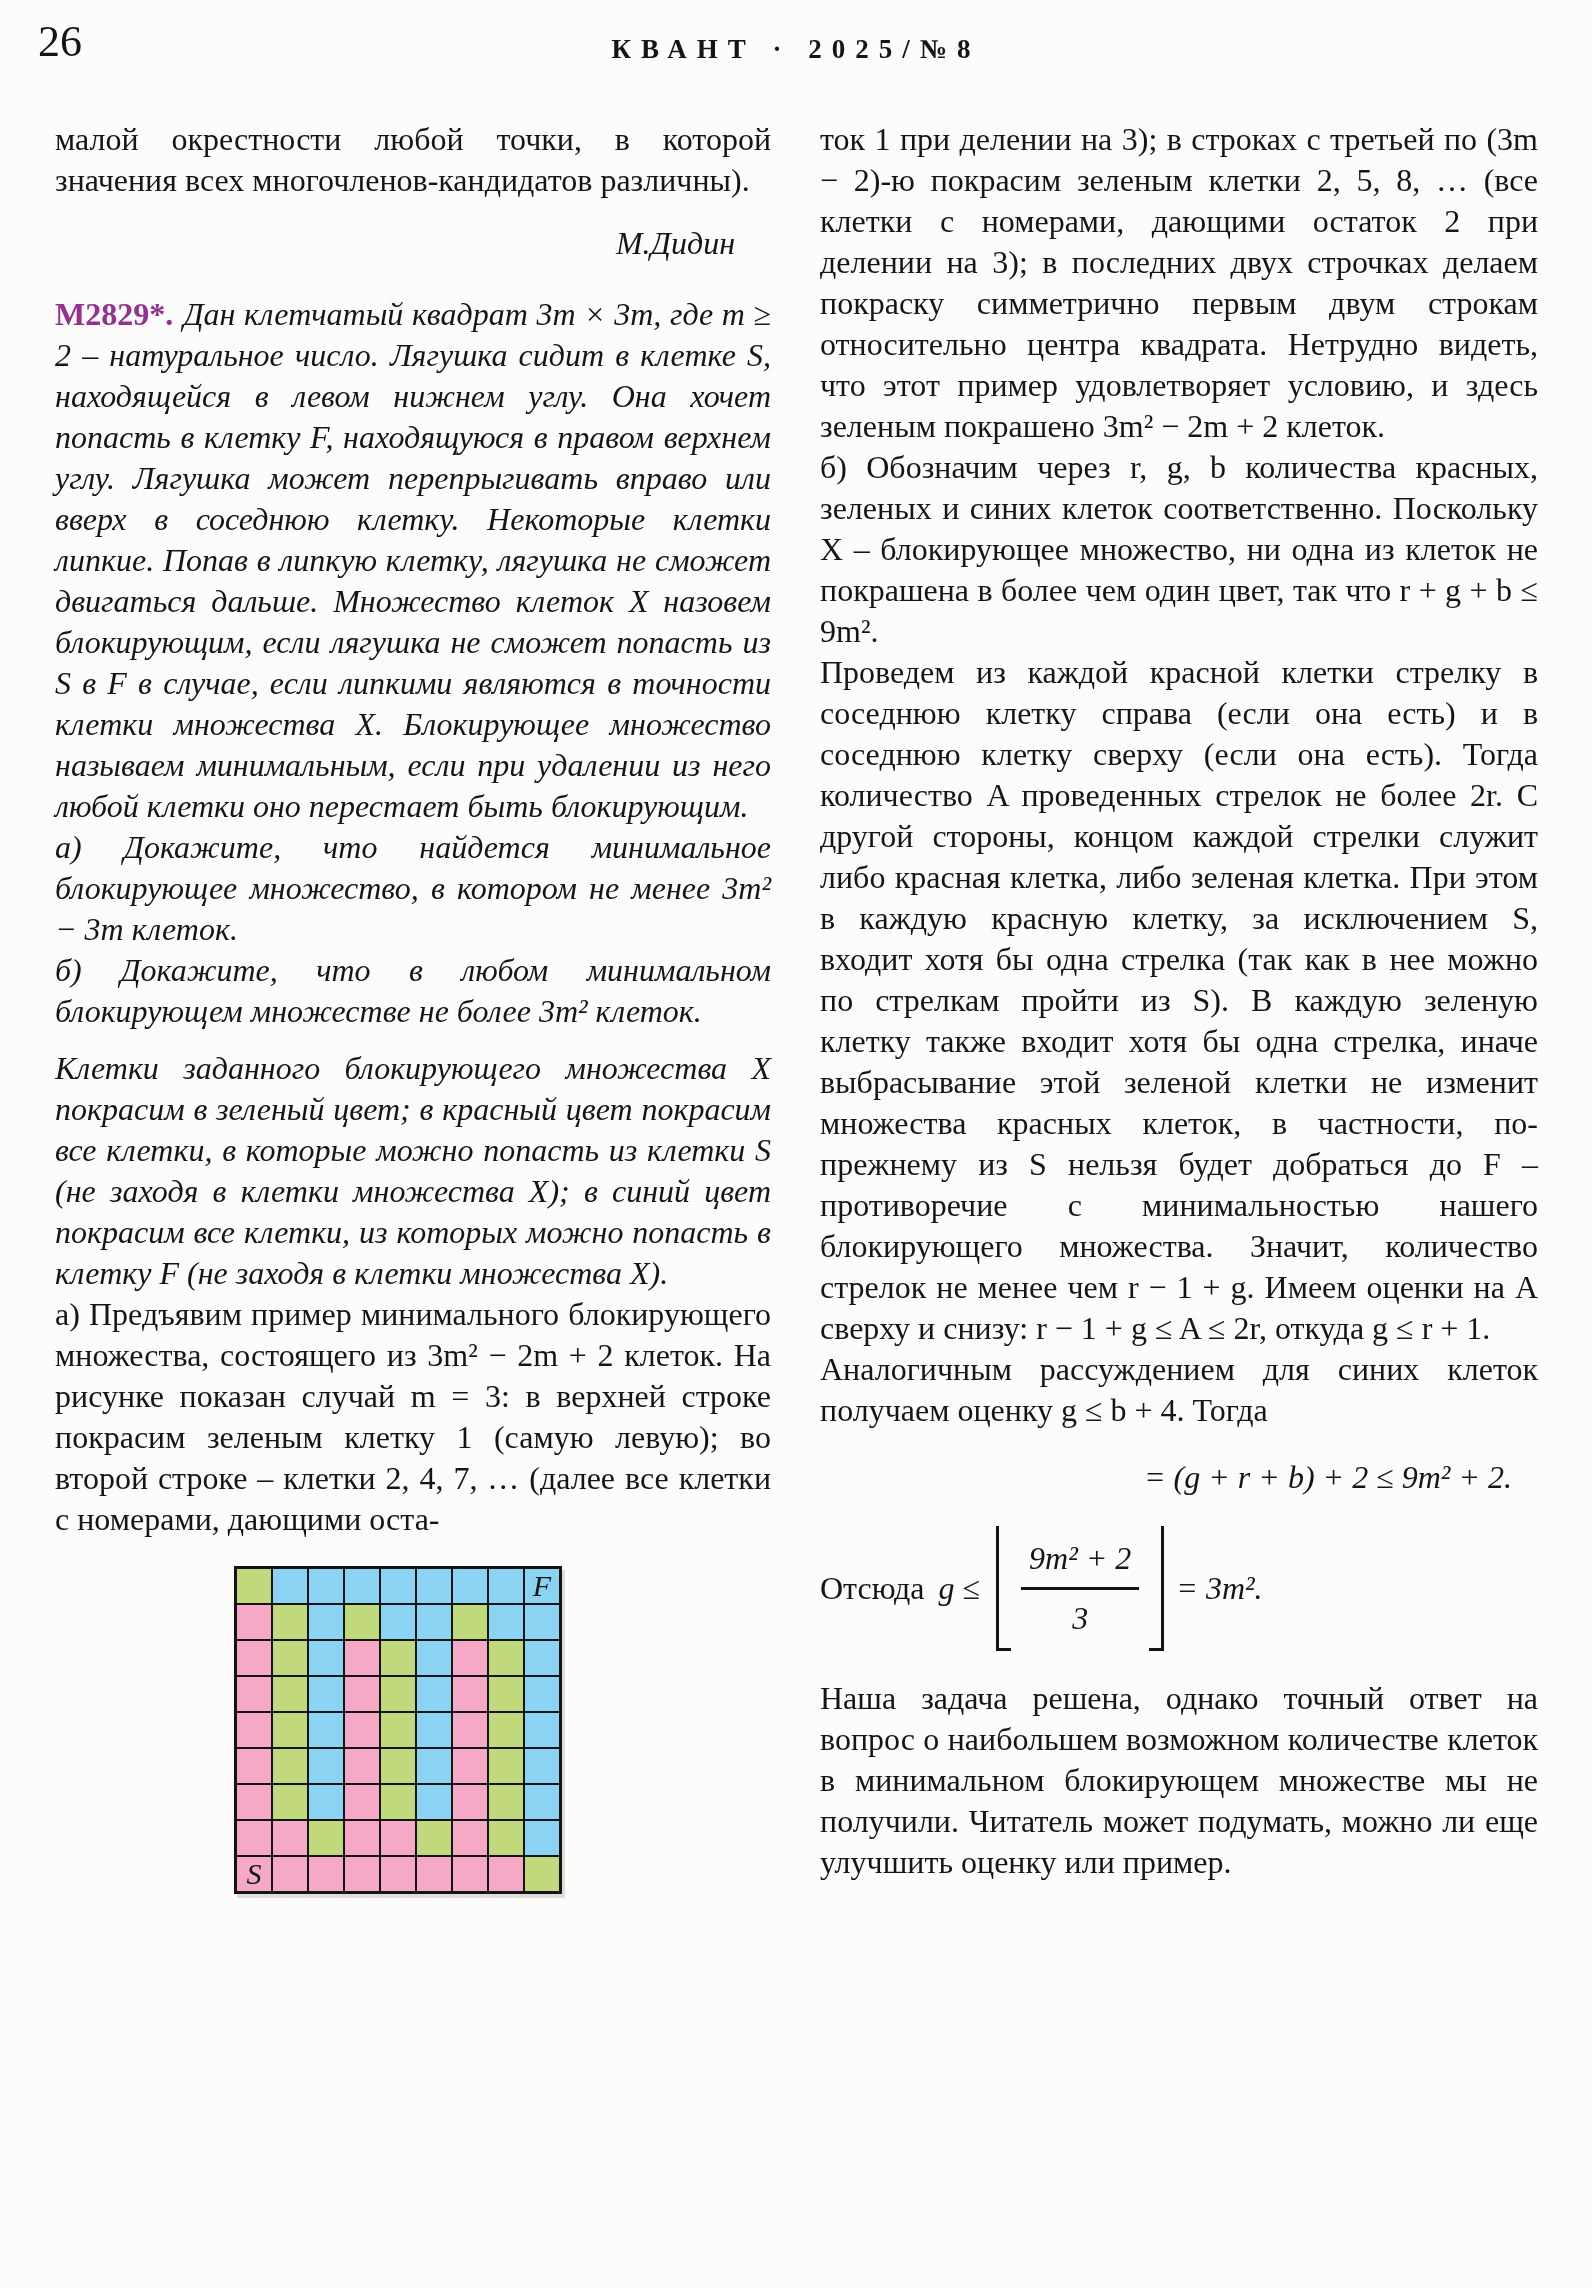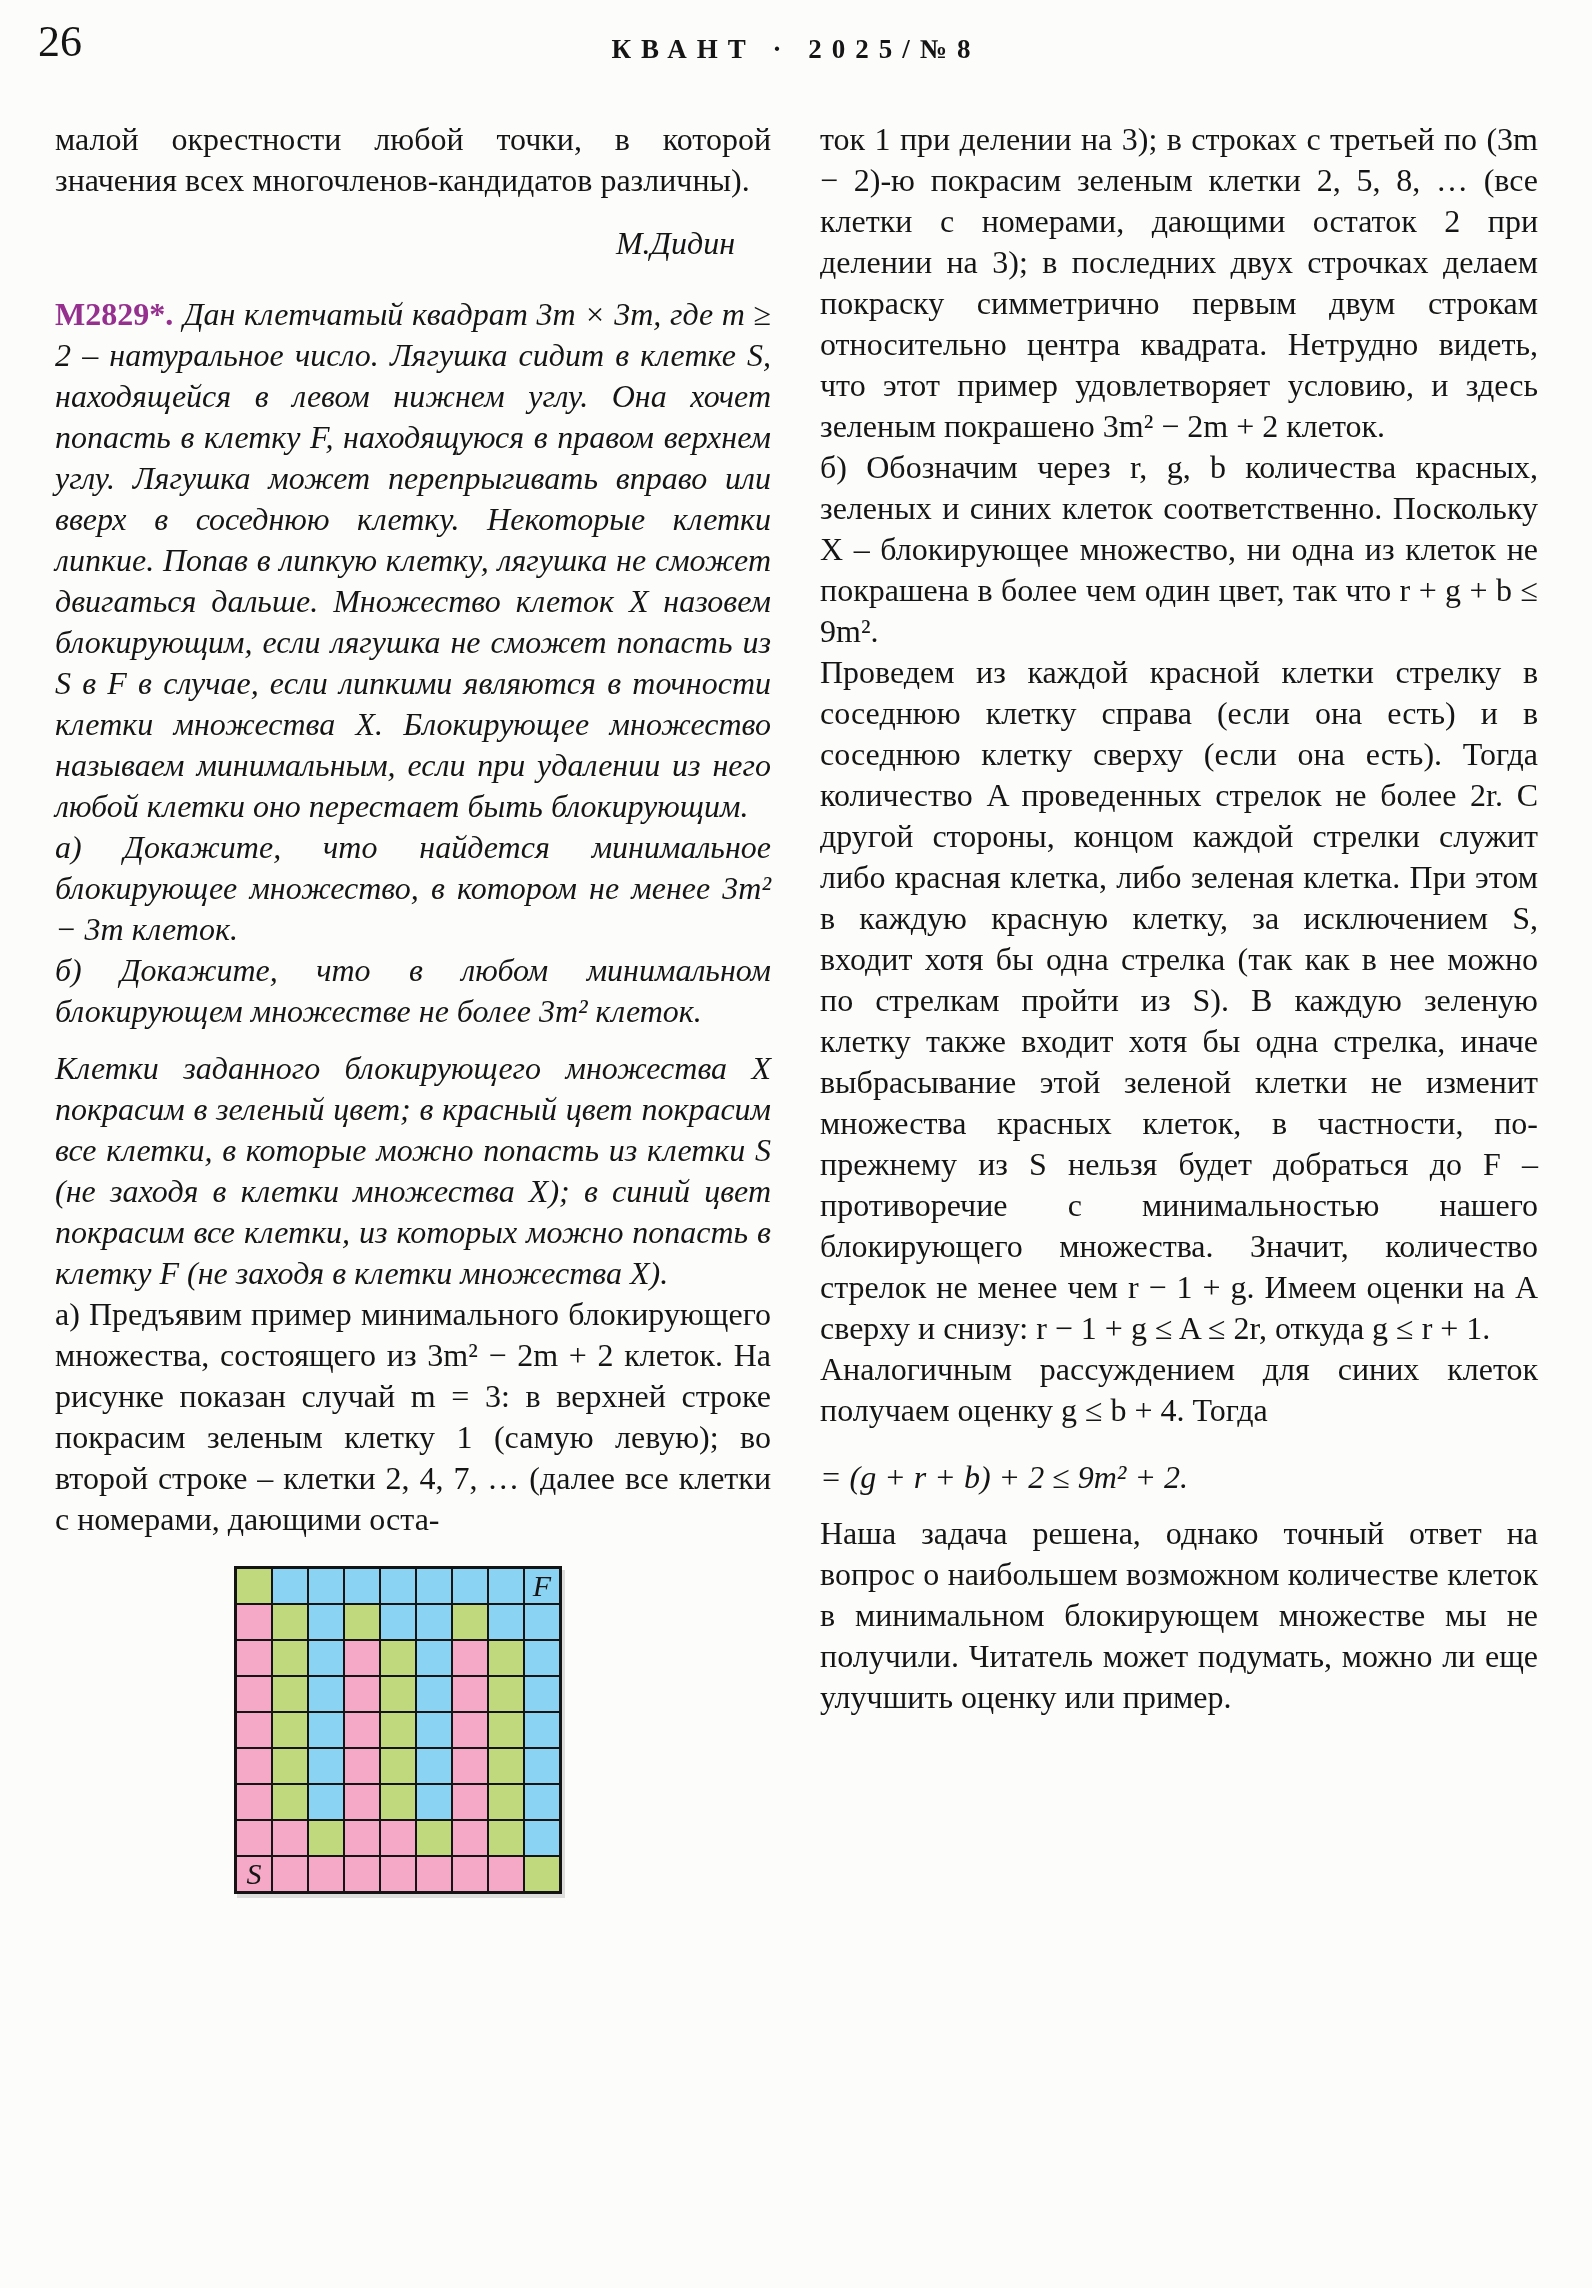--- a/index.html
+++ b/index.html
@@ -40,21 +40,21 @@
     box-shadow:3px 4px 0 #dddddc;
     background:#141414;
   }
   .cell {
     border:1.4px solid #141414;
     display:flex; align-items:center; justify-content:center;
   }
   .cellLabel { font-style:italic; font-size:30px; line-height:1; }
 
   .formula { margin:18px 0 8px; font-size:32px; line-height:56px; }
-  .fline2 { padding-right:26px;font-style:italic; }
+  .fline2 { text-align:right; padding-right:26px;font-style:italic; }
 
   .formula2 {
     display:flex; align-items:center;
     margin:8px 0 14px; font-size:32px; height:151px;
   }
   .roman { font-style:normal; margin-right:14px; }
   .lhs { margin-right:4px; }
   .floorL {
     width:15px; height:125px; flex:none;
     border-left:3px solid #141414; border-bottom:3px solid #141414;
@@ -175,15 +175,26 @@
 </div>
 
 <div class="col col-right">
   <p class="just">ток 1 при делении на 3); в строках с третьей по (3m − 2)-ю покрасим зеленым клетки 2, 5, 8, … (все клетки с номерами, дающими остаток 2 при делении на 3); в последних двух строчках делаем покраску симметрично первым двум строкам относительно центра квадрата. Нетрудно видеть, что этот пример удовлетворяет условию, и здесь зеленым покрашено 3m² − 2m + 2 клеток.</p>
   <p class="just">б) Обозначим через r, g, b количества красных, зеленых и синих клеток соответственно. Поскольку X – блокирующее множество, ни одна из клеток не покрашена в более чем один цвет, так что r + g + b ≤ 9m².</p>
   <p class="just">Проведем из каждой красной клетки стрелку в соседнюю клетку справа (если она есть) и в соседнюю клетку сверху (если она есть). Тогда количество A проведенных стрелок не более 2r. С другой стороны, концом каждой стрелки служит либо красная клетка, либо зеленая клетка. При этом в каждую красную клетку, за исключением S, входит хотя бы одна стрелка (так как в нее можно по стрелкам пройти из S). В каждую зеленую клетку также входит хотя бы одна стрелка, иначе выбрасывание этой зеленой клетки не изменит множества красных клеток, в частности, по-прежнему из S нельзя будет добраться до F – противоречие с минимальностью нашего блокирующего множества. Значит, количество стрелок не менее чем r − 1 + g. Имеем оценки на A сверху и снизу: r − 1 + g ≤ A ≤ 2r, откуда g ≤ r + 1.</p>
   <p class="just">Аналогичным рассуждением для синих клеток получаем оценку g ≤ b + 4. Тогда</p>
   <div class="formula">
     <div class="ital fline2">= (g + r + b) + 2 ≤ 9m² + 2.</div>
   </div>
+  <div class="formula2">
+    <span class="roman">Отсюда</span>
+    <span class="ital lhs">g ≤</span>
+    <span class="floorL"></span>
+    <span class="frac ital">
+      <span class="num">9m² + 2</span>
+      <span class="den">3</span>
+    </span>
+    <span class="floorR"></span>
+    <span class="ital">= 3m².</span>
+  </div>
   <p class="just">Наша задача решена, однако точный ответ на вопрос о наибольшем возможном количестве клеток в минимальном блокирующем множестве мы не получили. Читатель может подумать, можно ли еще улучшить оценку или пример.</p>
 </div>
 
 
 </body></html>

